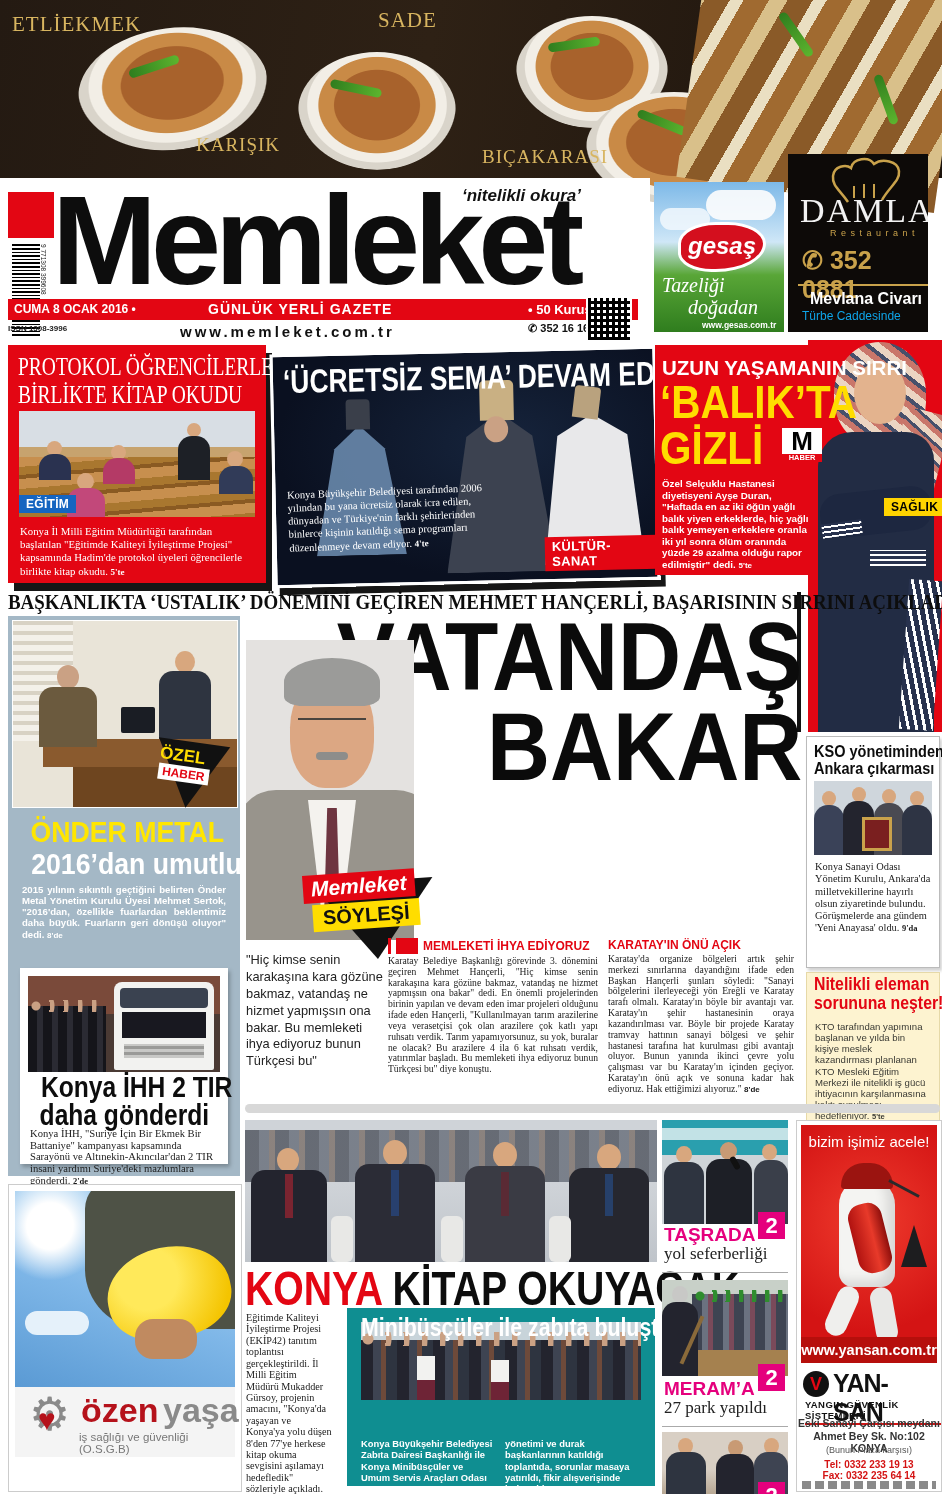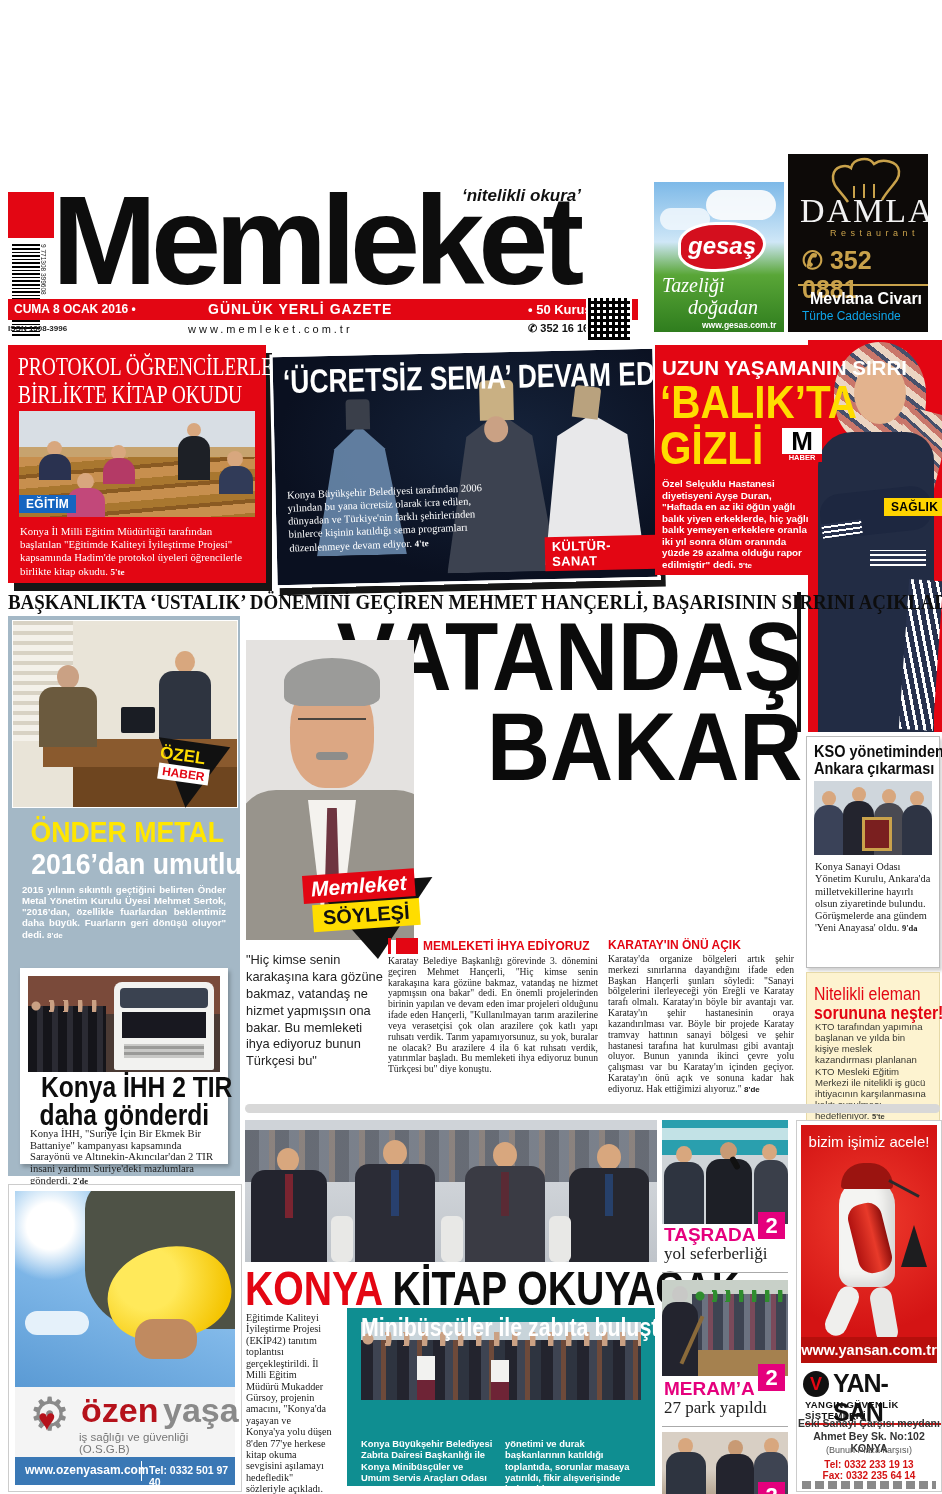--- a/index.html
+++ b/index.html
@@ -22,34 +22,51 @@
   .brief-sub{font-family:"Liberation Serif",serif;font-size:17px;color:#222;}
   .badge2{position:absolute;width:27px;height:27px;background:#e5007d;color:#fff;font-weight:bold;font-size:22px;text-align:center;line-height:27px;}
   .redhead{color:#e30613;font-weight:bold;font-size:12px;}
   .colbody{font-family:"Liberation Serif",serif;font-size:9.6px;line-height:1.13;text-align:justify;color:#1a1a1a;}
 </style>
 </head>
 <body>
 
 <div id="page">
 
+  <div class="abs" style="left:0;top:0;width:942px;height:178px;background:linear-gradient(100deg,#241a12 0%,#2e2115 45%,#1c130c 100%);">
+    <div class="plate" style="left:78px;top:28px;width:190px;height:122px;transform:rotate(-7deg);"></div>
+    <div class="pepper" style="left:128px;top:62px;transform:rotate(-18deg);"></div>
+    <div class="plate" style="left:298px;top:52px;width:158px;height:118px;"></div>
+    <div class="pepper" style="left:330px;top:84px;transform:rotate(12deg);"></div>
+    <div class="plate" style="left:516px;top:16px;width:152px;height:112px;"></div>
+    <div class="pepper" style="left:548px;top:40px;transform:rotate(-8deg);"></div>
+    <div class="plate" style="left:586px;top:92px;width:176px;height:112px;"></div>
+    <div class="pepper" style="left:636px;top:118px;transform:rotate(22deg);"></div>
+    <div class="ph" style="left:690px;top:-18px;width:260px;height:214px;transform:rotate(8deg);background:repeating-linear-gradient(112deg,#d9c08a 0 16px,#8a5a28 16px 38px,#eadfc2 38px 50px,#a06a30 50px 72px);"></div>
+    <div class="pepper" style="left:770px;top:30px;transform:rotate(55deg);"></div>
+    <div class="pepper" style="left:860px;top:95px;transform:rotate(70deg);"></div>
+    <div class="abs gold" style="left:12px;top:12px;font-size:21px;">ETLİEKMEK</div>
+    <div class="abs gold" style="left:378px;top:8px;font-size:21px;">SADE</div>
+    <div class="abs gold" style="left:196px;top:134px;font-size:19px;">KARIŞIK</div>
+    <div class="abs gold" style="left:482px;top:146px;font-size:19px;">BIÇAKARASI</div>
+  </div>
 
   <div class="abs" style="left:0;top:178px;width:650px;height:162px;background:#fff;">
     <div class="abs" style="left:8px;top:14px;width:46px;height:46px;background:#e30613;"></div>
     <div class="abs" style="left:12px;top:66px;width:28px;height:92px;background:repeating-linear-gradient(0deg,#000 0 1.6px,#fff 1.6px 3.6px);"></div>
     <div class="abs" style="left:40px;top:66px;height:92px;writing-mode:vertical-rl;font-size:6.5px;color:#222;">9 771308 399608</div>
     <div class="abs" style="left:52px;top:0px;font-weight:bold;font-size:126px;letter-spacing:-6px;color:#0d0d0d;line-height:1;">Memleket</div>
     <div class="abs" style="left:462px;top:8px;font-weight:bold;font-style:italic;font-size:17px;color:#111;">‘nitelikli okura’</div>
     <div class="abs" style="left:8px;top:121px;width:630px;height:21px;background:#e30613;">
       <span class="abs" style="left:6px;top:3px;color:#fff;font-weight:bold;font-size:12px;">CUMA 8 OCAK 2016 •</span>
       <span class="abs" style="left:200px;top:2px;color:#fff;font-weight:bold;font-size:14px;letter-spacing:1px;">GÜNLÜK YERLİ GAZETE</span>
       <span class="abs" style="left:520px;top:3px;color:#fff;font-weight:bold;font-size:13px;">• 50 Kuruş</span>
     </div>
     <div class="abs" style="left:8px;top:146px;font-size:8px;font-weight:bold;color:#222;">ISSN 1308-3996</div>
-    <div class="abs" style="left:188px;top:145px;font-size:11px;font-weight:normal;letter-spacing:3px;color:#111;">www.memleket.com.tr</div>
+    <div class="abs" style="left:180px;top:145px;font-size:15px;font-weight:bold;letter-spacing:3px;color:#111;">www.memleket.com.tr</div>
     <div class="abs" style="left:528px;top:144px;font-size:11px;font-weight:bold;color:#111;">
       <span>✆</span>
       <span>352 16 16</span>
     </div>
     <div class="abs" style="left:588px;top:120px;width:42px;height:42px;background:#fff;background-image:repeating-linear-gradient(0deg,#000 0 3px,transparent 3px 6px),repeating-linear-gradient(90deg,#000 0 3px,#fff 3px 6px);outline:2px solid #fff;"></div>
   </div>
 
   <div class="ph" style="left:654px;top:182px;width:130px;height:150px;background:linear-gradient(180deg,#7db9e8 0%,#cfe7f7 40%,#59a637 62%,#2f7d1e 100%);">
     <div class="abs" style="left:52px;top:8px;width:70px;height:30px;border-radius:20px;background:#fdfdfd;opacity:.9;"></div>
     <div class="abs" style="left:6px;top:26px;width:50px;height:22px;border-radius:16px;background:#f2f8fd;opacity:.85;"></div>
@@ -263,21 +280,21 @@
       <div class="suit" style="left:88px;top:24px;width:30px;height:50px;background:#2e3444;"></div>
       <div class="abs" style="left:48px;top:36px;width:24px;height:28px;background:#7a1f1f;border:3px solid #caa24b;"></div>
     </div>
     <div class="abs serif" style="left:8px;top:124px;width:116px;font-size:10.4px;line-height:1.18;color:#1a1a1a;">
       <span>Konya Sanayi Odası Yönetim Kurulu, Ankara'da milletvekillerine hayırlı olsun ziyaretinde bulundu. Görüşmelerde ana gündem 'Yeni Anayasa' oldu.</span>
       <span class="pageref" style="font-size:8.5px;">9'da</span>
     </div>
   </div>
 
   <div class="abs" style="left:806px;top:972px;width:132px;height:150px;background:#fdf3d0;border:1px solid #e6d9a8;">
-    <div style="margin:12px 0 0 7px;font-weight:normal;font-size:18px;color:#e30613;line-height:1;">
+    <div style="margin:2px 0 0 7px;font-weight:bold;font-size:18px;color:#e30613;line-height:1;">
       <span class="cnd" style="--sx:.88">Nitelikli eleman</span>
     </div>
     <div style="margin:1px 0 0 7px;font-weight:bold;font-size:18px;color:#e30613;line-height:1;">
       <span class="cnd" style="--sx:.88">sorununa neşter!</span>
     </div>
     <div class="abs" style="left:8px;top:48px;width:116px;font-size:9.6px;line-height:1.16;color:#3a3a34;">
       <span>KTO tarafından yapımına başlanan ve yılda bin kişiye meslek kazandırması planlanan KTO Mesleki Eğitim Merkezi ile nitelikli iş gücü ihtiyacının karşılanmasına kaktı sunulması hedefleniyor.</span>
       <span class="pageref" style="font-size:7.5px;">5'te</span>
     </div>
   </div>
@@ -408,20 +425,15 @@
       <div class="abs" style="left:92px;top:56px;width:124px;height:92px;background:radial-gradient(circle at 35% 30%,#ffe95a 0 30%,#f4c400 80%);border-radius:50% 50% 44% 44%;transform:rotate(-12deg);"></div>
       <div class="abs" style="left:120px;top:128px;width:62px;height:40px;background:#c08a60;border-radius:18px;"></div>
     </div>
     <div class="abs" style="left:6px;top:202px;width:220px;height:70px;background:#f4f4f4;">
       <span style="position:absolute;left:14px;top:0px;font-size:46px;color:#8a8a8a;">⚙</span>
       <span style="position:absolute;left:23px;top:16px;font-size:30px;color:#b5121b;">♥</span>
       <span style="position:absolute;left:66px;top:4px;font-weight:bold;font-size:34px;color:#b5121b;">özen</span>
       <span style="position:absolute;left:148px;top:4px;font-weight:bold;font-size:34px;color:#8a8a8a;">yaşam</span>
       <span style="position:absolute;left:64px;top:44px;font-size:11.5px;color:#777;">iş sağlığı ve güvenliği (O.S.G.B)</span>
     </div>
-    <div class="abs" style="left:6px;top:272px;width:220px;height:28px;background:#3a78b5;">
-      <span style="position:absolute;left:10px;top:6px;color:#fff;font-weight:bold;font-size:12px;">www.ozenyasam.com</span>
-      <span style="position:absolute;left:126px;top:4px;width:1px;height:20px;background:#fff;display:inline-block;"></span>
-      <span style="position:absolute;left:134px;top:7px;color:#fff;font-weight:bold;font-size:10.5px;">Tel: 0332 501 97 40</span>
-    </div>
   </div>
 
 </div>
 
 </body></html>

